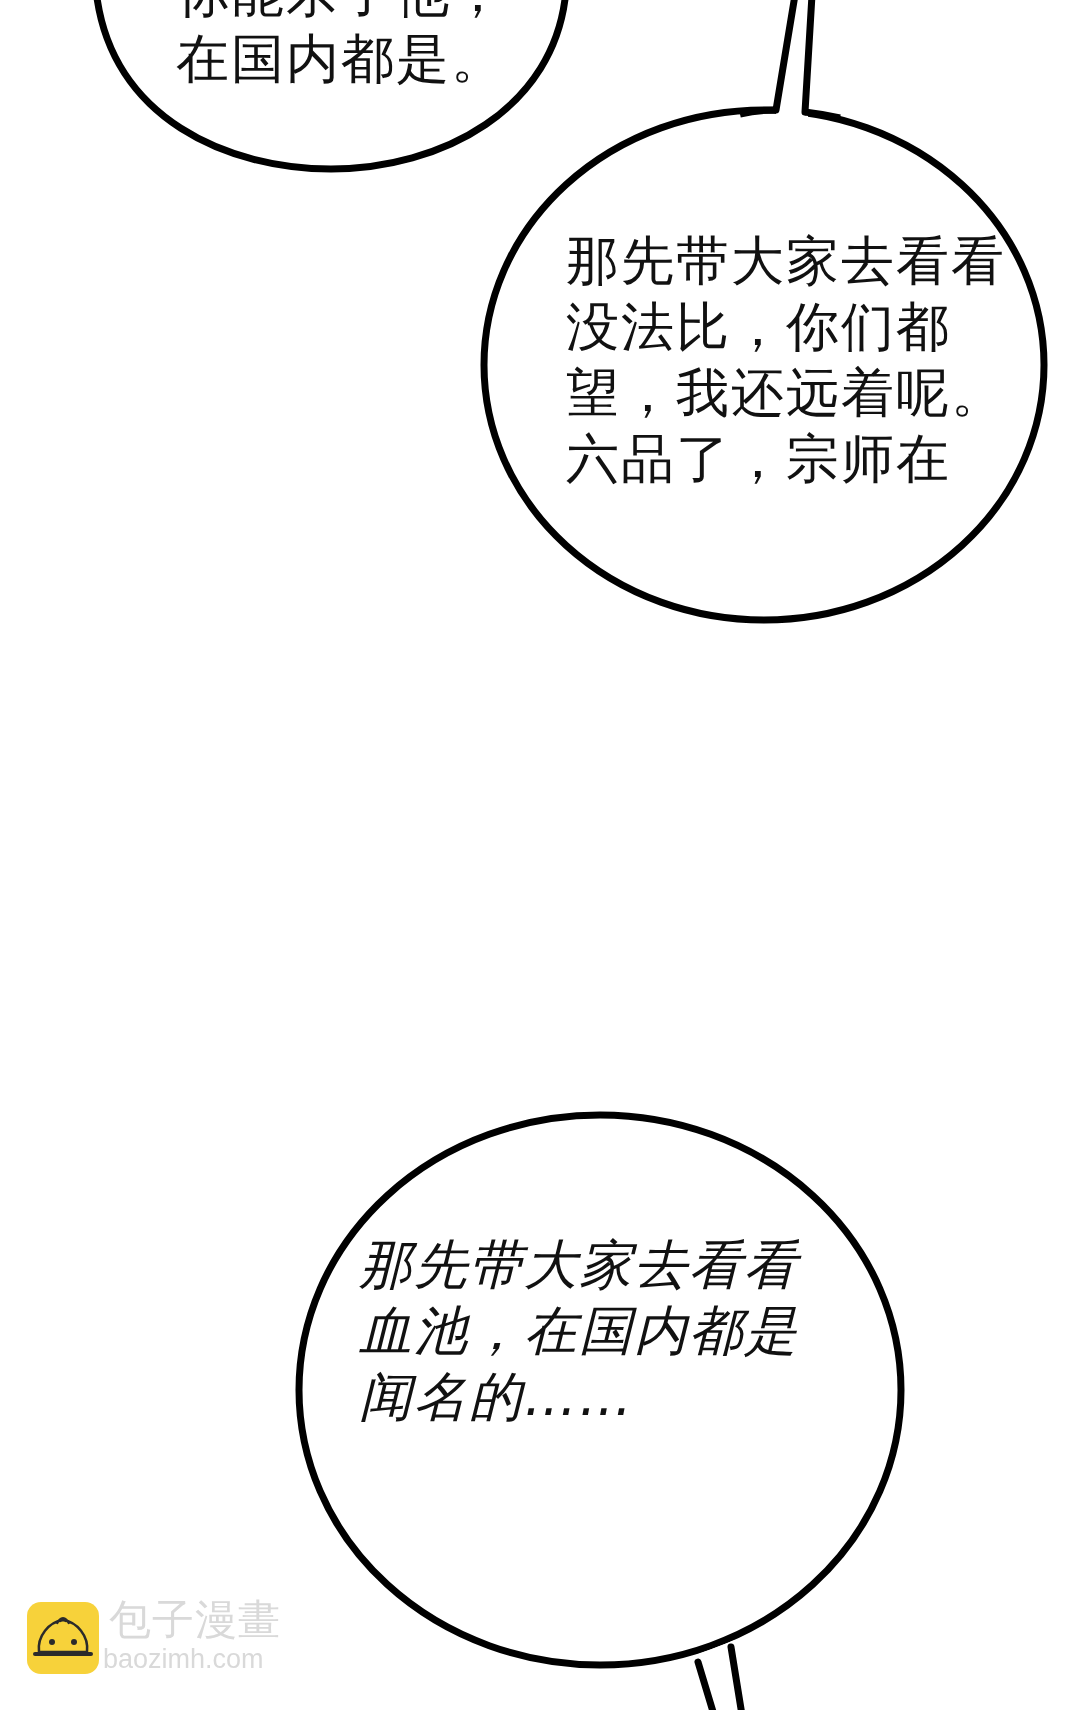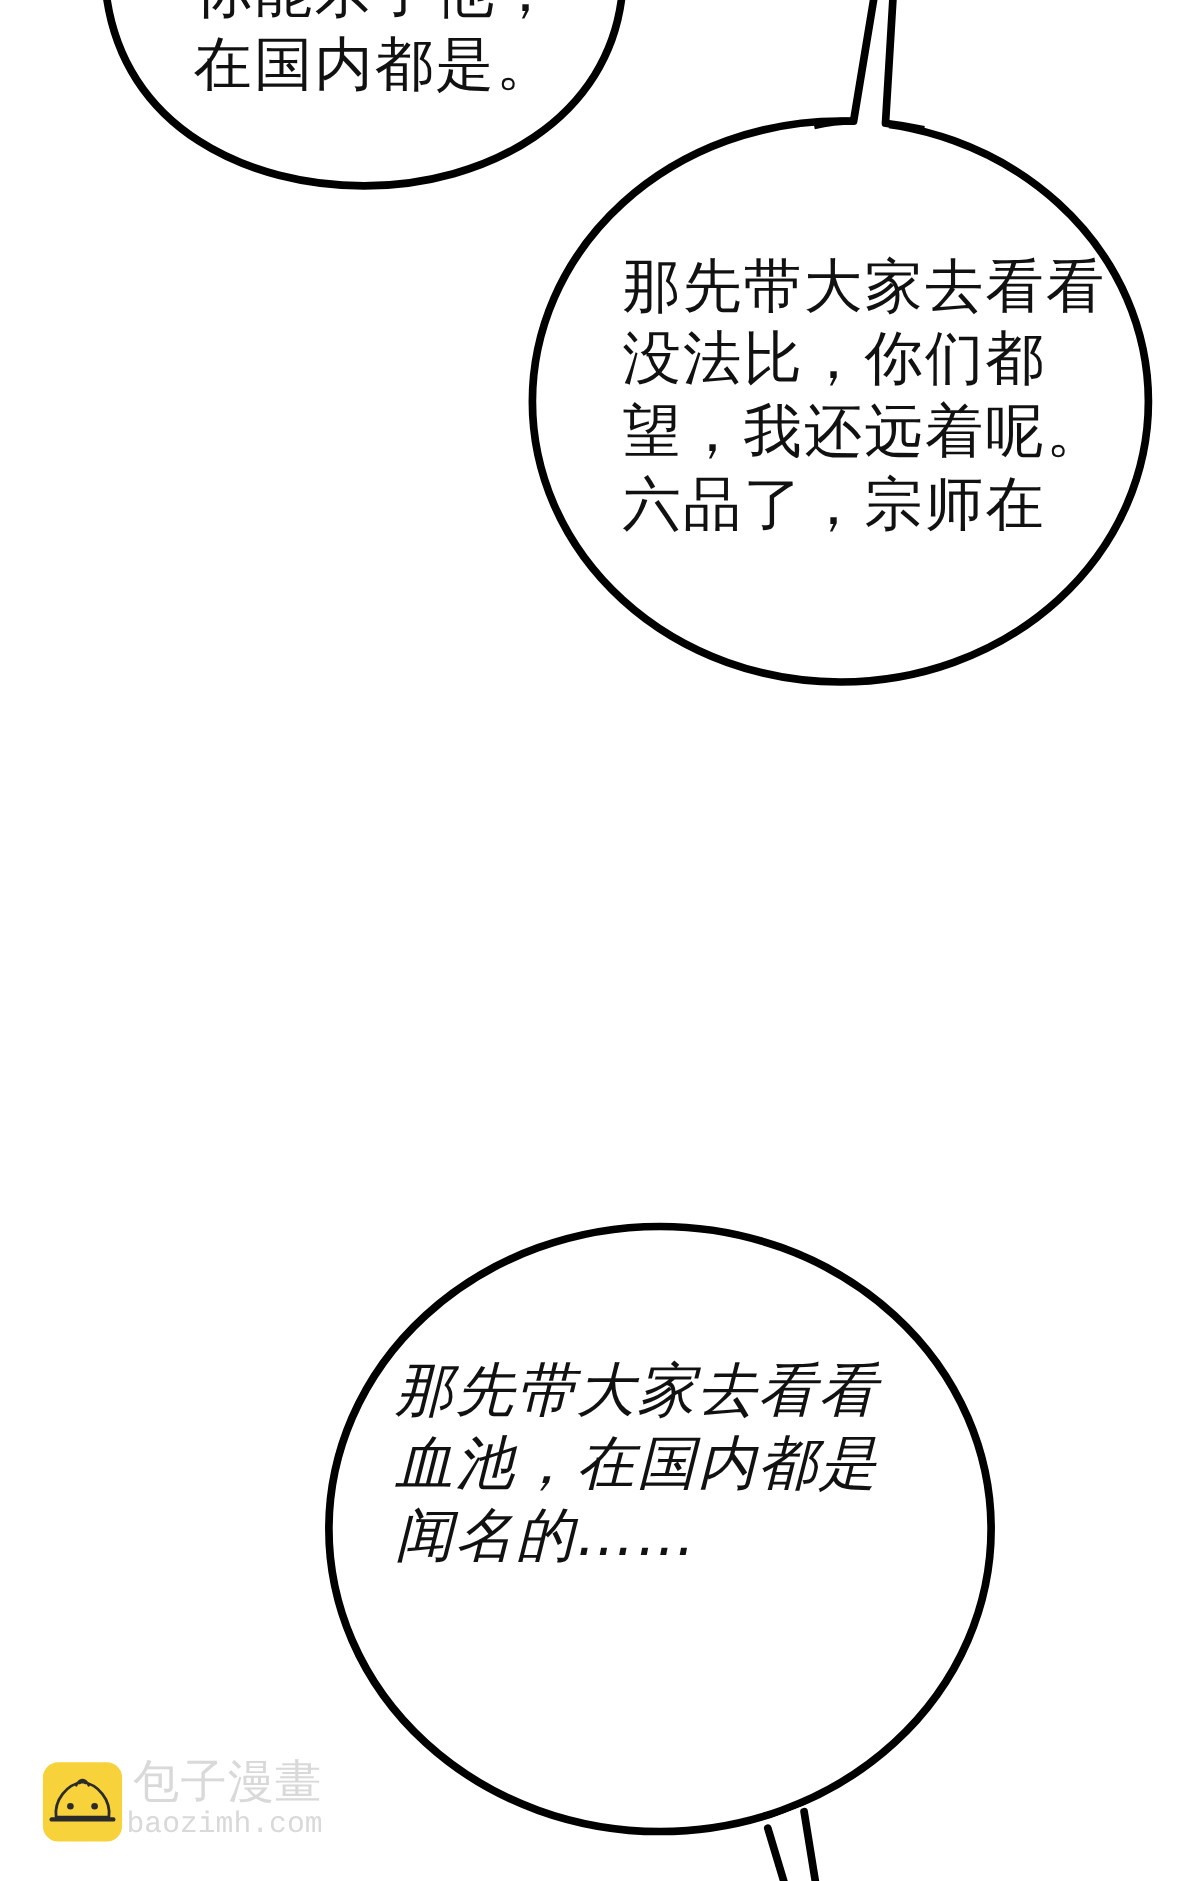--- a/index.html
+++ b/index.html
@@ -32,21 +32,20 @@
   }
   .bubble-text .line {
     display: block;
   }
   .watermark {
     position: absolute;
     left: 27px;
     top: 1600px;
     width: 300px;
     height: 74px;
-    margin-left: 12px;
   }
   .wm-logo {
     position: absolute;
     left: 0;
     top: 2px;
     width: 72px;
     height: 72px;
     border-radius: 14px;
     background: #f7d23a;
   }
@@ -62,21 +61,21 @@
     font-family: "DejaVu Sans", "Liberation Sans", sans-serif;
   }
   .wm-url {
     position: absolute;
     left: 76px;
     top: 44px;
     font-size: 27px;
     line-height: 30px;
     color: #d9d9d9;
     white-space: nowrap;
-    font-family: Liberation Mono, monospace;
+    font-family: Liberation Sans, sans-serif;
   }
 </style>
 </head>
 <body>
 
 <svg class="art" viewBox="0 0 1088 1710" xmlns="http://www.w3.org/2000/svg">
 
   <path d="M 96 -10 C 110 120, 230 169, 331 169 C 440 169, 556 110, 566 -10" fill="#ffffff" stroke="#000000" stroke-width="7"></path>
 
   <path d="M 795 -5 L 773 112 L 808 112 L 812 -5" fill="#ffffff" stroke="none"></path>

